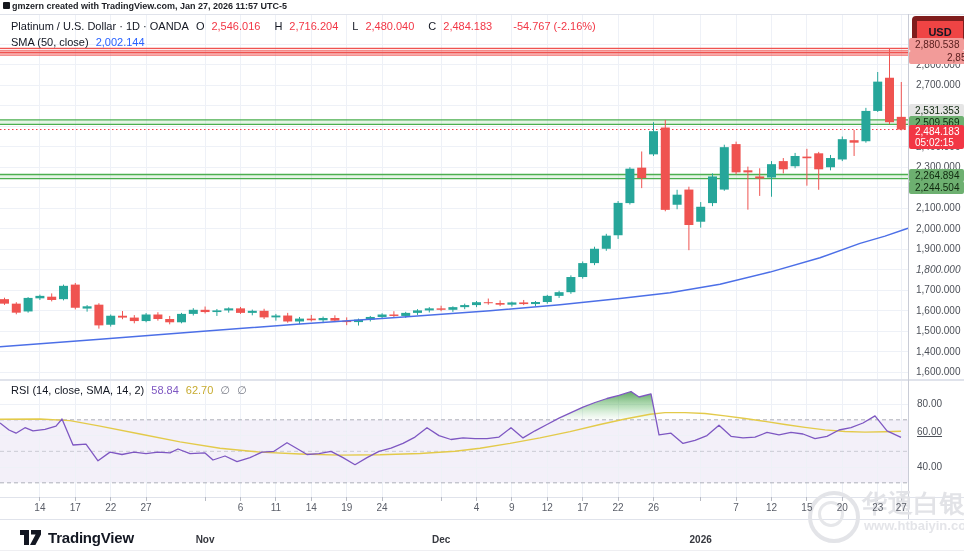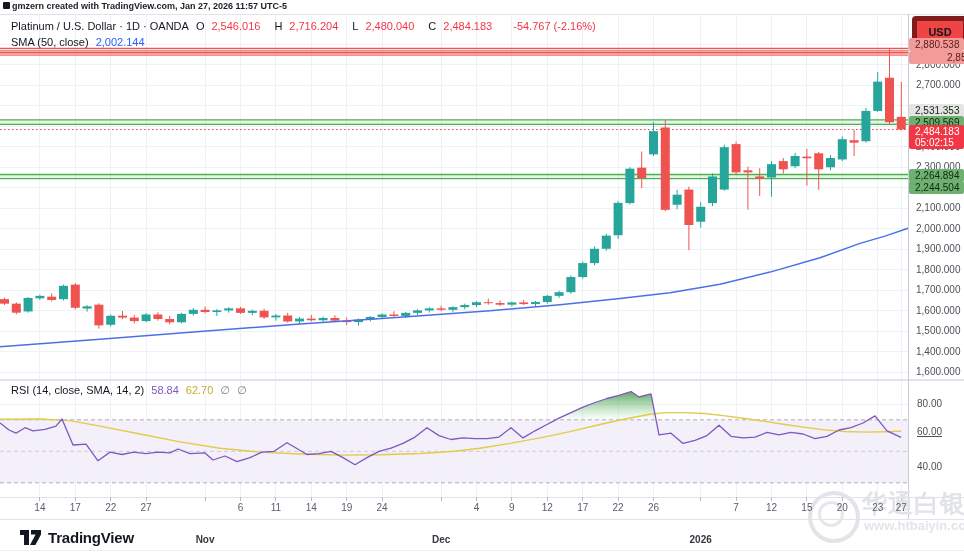--- a/index.html
+++ b/index.html
@@ -333,21 +333,21 @@
     <span class="wm-url">www.htbaiyin.com</span>
   </div>
 
 <div class="axis-label" style="top: 58.8416px;">2,800.000</div>
     <div class="axis-label" style="top: 79.3229px;">2,700.000</div>
     <div class="axis-label" style="top: 140.767px;">2,400.000</div>
     <div class="axis-label" style="top: 161.248px;">2,300.000</div>
     <div class="axis-label" style="top: 202.21px;">2,100.000</div>
     <div class="axis-label" style="top: 222.692px;">2,000.000</div>
     <div class="axis-label" style="top: 243.173px;">1,900.000</div>
-    <div class="axis-label" style="top: 263.654px;">1,800.000</div>
+    <div class="axis-label" style="top: 263.654px; font-style: italic;">1,800.000</div>
     <div class="axis-label" style="top: 284.135px;">1,700.000</div>
     <div class="axis-label" style="top: 304.617px;">1,600.000</div>
     <div class="axis-label" style="top: 325.098px;">1,500.000</div>
     <div class="axis-label" style="top: 345.579px;">1,400.000</div>
     <div class="axis-label" style="top: 366.06px;">1,600.000</div>
     <div class="badge" style="top: 38px; background: rgb(242, 155, 153); color: rgb(87, 28, 28);">2,880.538</div>
     <div class="badge" style="top: 51px; background: rgb(242, 155, 153); color: rgb(87, 28, 28); padding-left: 38px;">2,859.208</div>
     <div class="badge" style="top: 104px; background: #e5e5e5; color: rgb(16, 41, 15);">2,531.353</div>
     <div class="badge" style="top: 116px; background: rgb(109, 176, 112); color: rgb(16, 41, 15);">2,509.569</div>
     <div class="badge" style="top: 125px; background: rgb(242, 54, 69); color: rgb(255, 255, 255);">2,484.183<br>05:02:15</div>

